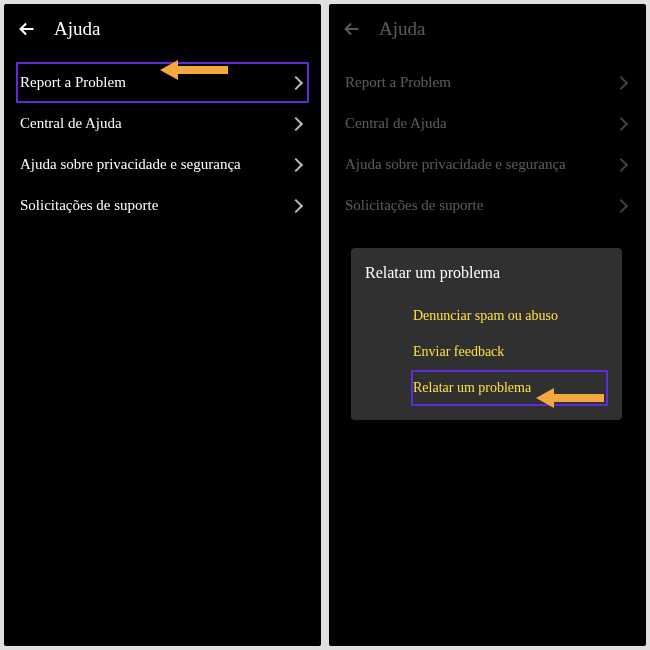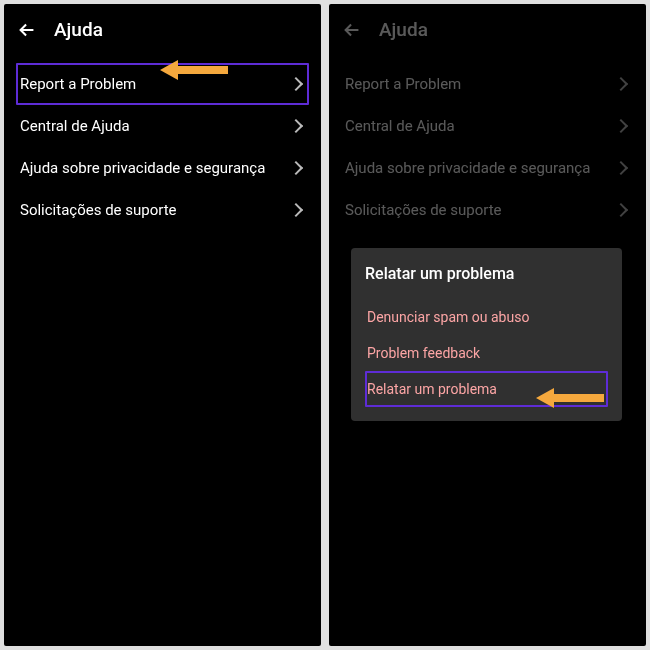--- a/index.html
+++ b/index.html
@@ -10,20 +10,21 @@
       font-family: -apple-system, Roboto, "Segoe UI", sans-serif;
       overflow: hidden;
       position: relative;
     }
     .container {
       display: flex;
       width: 100%;
       height: 100%;
       gap: 8px;
       padding: 4px;
+      font-family: Liberation Serif, serif;
     }
     .screen {
       flex: 1;
       background: #000000;
       position: relative;
       overflow: hidden;
       border-radius: 2px;
     }
     .header {
       display: flex;
@@ -82,23 +83,24 @@
       border-radius: 4px;
       padding: 16px 14px 14px 14px;
     }
     .dialog-title {
       color: #ffffff;
       font-size: 16px;
       font-weight: 500;
       margin-bottom: 16px;
     }
     .dialog-option {
-      color: #fca5a5;
+      color: #fde047;
       font-size: 14px;
       padding: 10px 2px;
+      margin-left: 46px;
     }
     .dialog-option.highlighted {
       border: 2px solid #5e2cd6;
       padding: 8px 0px;
       border-radius: 1px;
     }
     .annotation-arrow {
       position: absolute;
       pointer-events: none;
     }
@@ -178,21 +180,21 @@
         <span class="chevron"></span>
       </div>
     </div>
 
     <div class="dialog" style="opacity:1">
       <div class="dialog-title">Relatar um problema</div>
       <div class="dialog-option">
         <span>Denunciar spam ou abuso</span>
       </div>
       <div class="dialog-option">
-        <span>Problem feedback</span>
+        <span>Enviar feedback</span>
       </div>
       <div class="dialog-option highlighted">
         <span>Relatar um problema</span>
       </div>
     </div>
   </div>
 
 </div>
 
 <div class="annotation-arrow arrow1">

